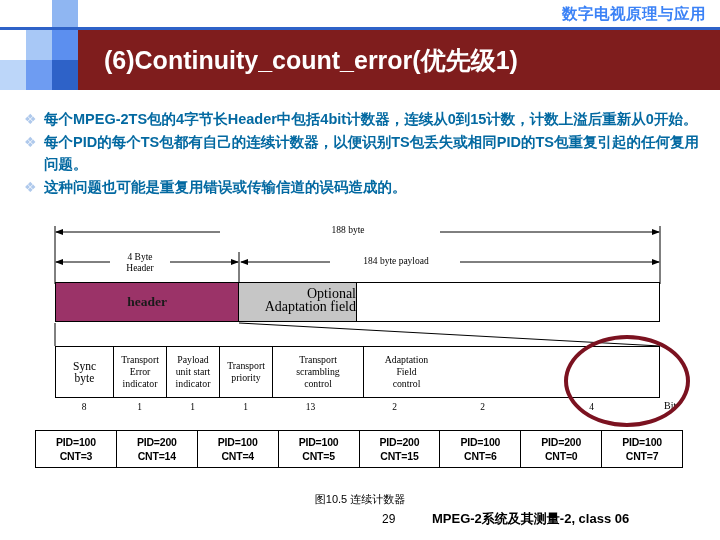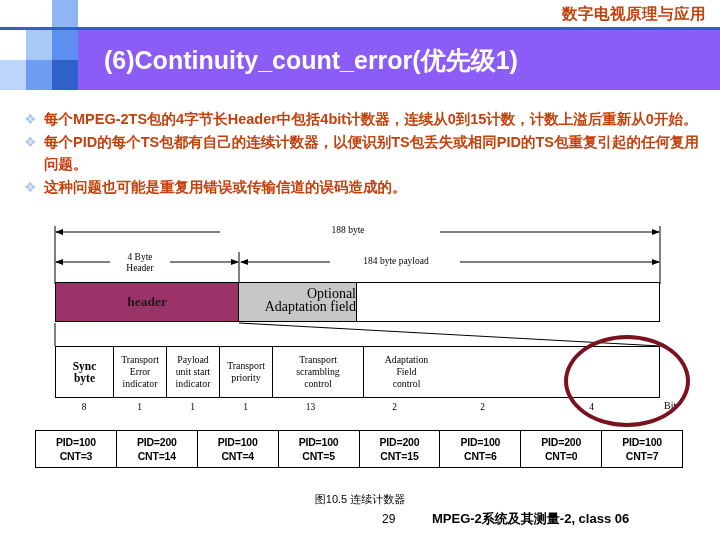--- a/index.html
+++ b/index.html
@@ -24,38 +24,38 @@
   .deco-e { left: 26px;  top: 60px;  width: 26px; height: 30px; background: #6E9CF2; }
   .deco-f { left: 52px;  top: 60px;  width: 26px; height: 30px; background: #2E62C8; }
 
   
   .course-title {
     position: absolute;
     right: 14px;
     top: 4px;
     font-size: 15.5px;
     font-weight: bold;
-    color: #c2410c;
+    color: #3b82f6;
     letter-spacing: 0.5px;
   }
   .course-rule {
     position: absolute;
     left: 0; right: 0; top: 27px;
     height: 3px;
     background: #2E62C8;
   }
 
   
   .title-bar {
     position: absolute;
     left: 78px;
     right: 0;
     top: 30px;
     height: 60px;
-    background: #8b5cf6;
+    background: #7f1d1d;
     display: flex;
     align-items: center;
   }
   .title-text {
     color: #ffffff;
     font-size: 25px;
     font-weight: bold;
     padding-left: 26px;
     white-space: nowrap;
   }
@@ -74,21 +74,21 @@
   }
   .bullet-mark {
     color: #AFC9EC;
     font-size: 14px;
     line-height: 22px;
     width: 20px;
     flex: 0 0 20px;
     text-align: left;
   }
   .bullet-text {
-    color: #c2410c;
+    color: #0369a1;
     font-size: 14.5px;
     font-weight: bold;
     line-height: 22px;
     flex: 1;
   }
 
   
   .diagram {
     position: absolute;
     left: 30px;
@@ -169,21 +169,21 @@
     display: flex;
     align-items: center;
     justify-content: center;
     text-align: center;
     font-family: "Liberation Serif", serif;
     font-size: 9.8px;
     line-height: 12px;
     padding: 0 2px;
   }
   .field-cell:last-child { border-right: none; }
-  .field-cell.strong { font-weight: bold; font-size: 11.5px; }
+  .field-cell.strong { font-weight: normal; font-size: 11.5px; }
 
   .bit-row {
     position: absolute;
     left: 25px; top: 178px;
     width: 605px; height: 14px;
     display: flex;
   }
   .bit-cell {
     display: flex; align-items: center; justify-content: center;
     font-family: "Liberation Serif", serif;

